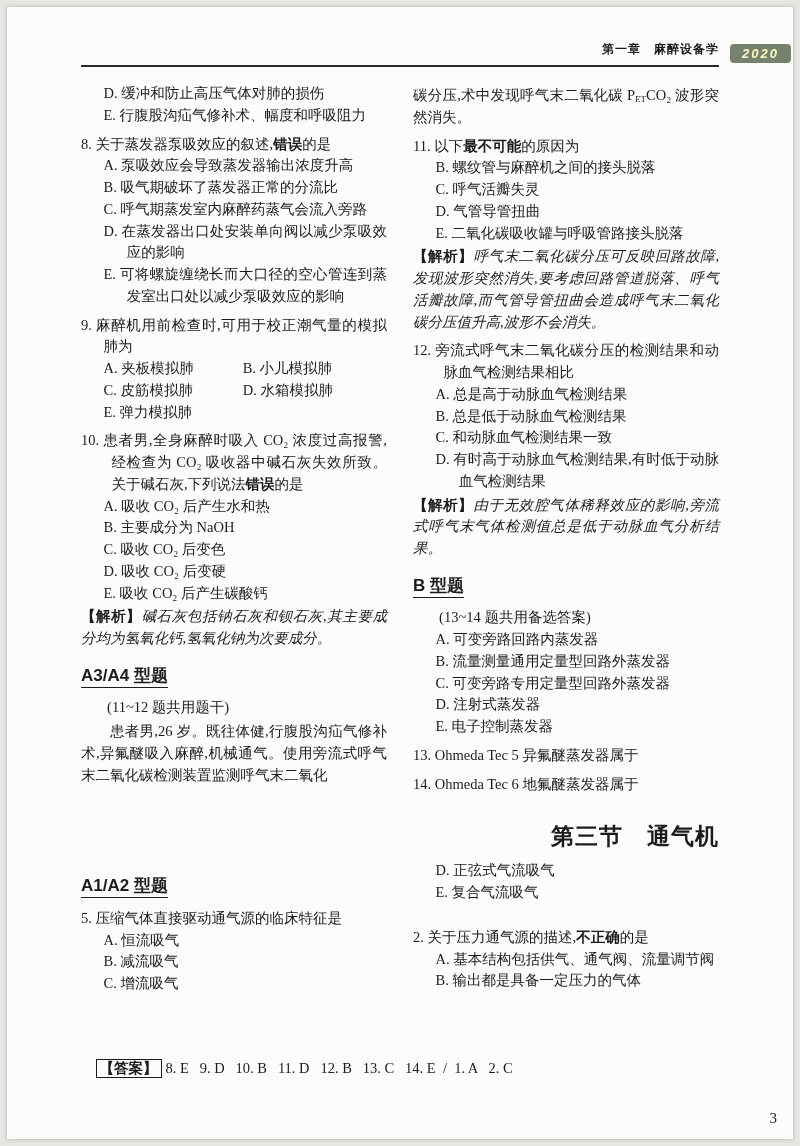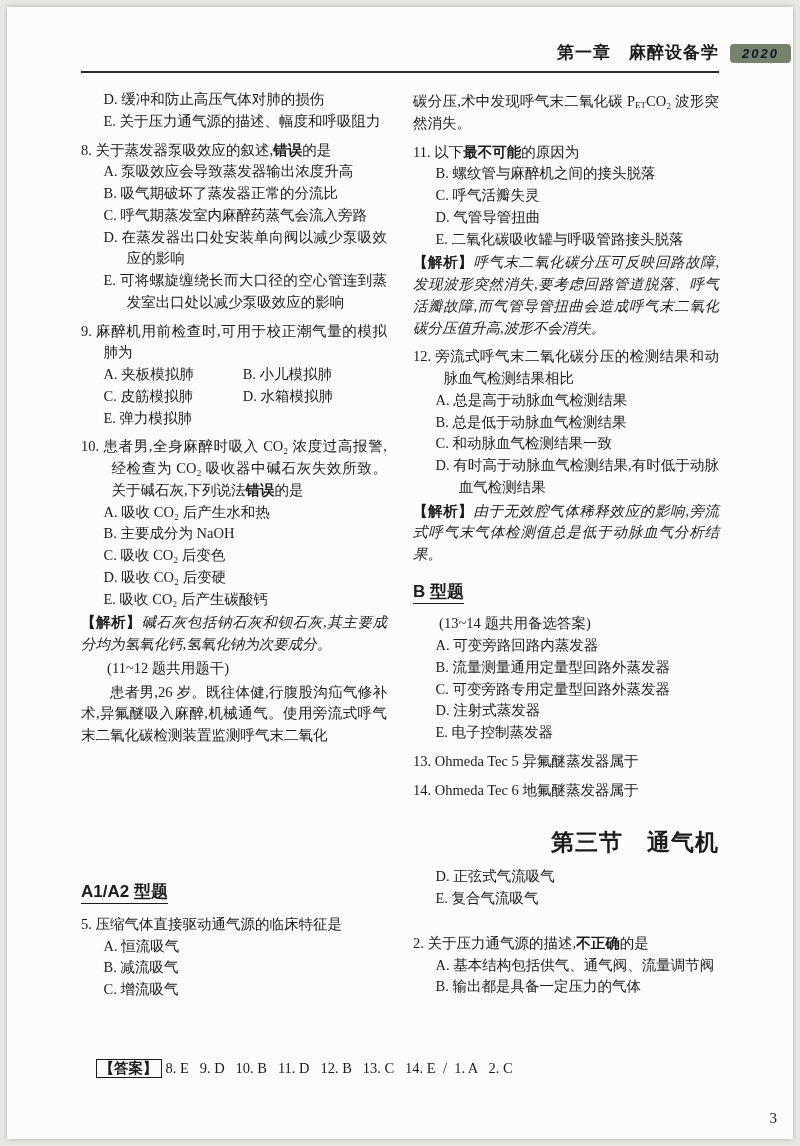--- a/index.html
+++ b/index.html
@@ -16,21 +16,21 @@
     box-shadow: 0 0 4px rgba(0,0,0,.25);
     overflow: hidden;
   }
   .inner { padding: 34px 74px 0 74px; }
 
   
   .hdr { position: relative; border-bottom: 2px solid #2b2b2b; padding-bottom: 7px; }
   .hdr .chapter {
     display: block; text-align: right;
     font-family: "Liberation Sans", "DejaVu Sans", sans-serif;
-    font-weight: bold; font-size: 17px; letter-spacing: 1px;
+    font-weight: bold; font-size: 12px; letter-spacing: 1px;
   }
   .badge {
     position: absolute; top: 3px; right: -72px;
     font-family: "Liberation Sans", "DejaVu Sans", sans-serif;
     font-weight: bold; font-size: 13px; font-style: italic;
     padding: 2px 12px; border-radius: 4px; letter-spacing: 2px;
   }
 
   
   .cols { display: flex; gap: 26px; margin-top: 16px; }
@@ -81,44 +81,45 @@
   }
 </style>
 </head>
 <body>
 
 <div class="page">
   <div class="inner">
 
     <div class="hdr">
       <span class="chapter">第一章　麻醉设备学</span>
-      <span class="badge" style="background: rgb(118, 130, 110); color: #0f172a;">2020</span>
+      <span class="badge" style="background: rgb(118, 130, 110); color: #fef9c3;">2020</span>
     </div>
 
     <div class="cols">
       <div class="col">
           <div class="opt"><span>D. 缓冲和防止高压气体对肺的损伤</span></div>
-          <div class="opt"><span>E. 关于压力通气源的描述、幅度和呼吸阻力</span></div>
+          <div class="opt"><span>E. 行腹股沟疝气修补术、幅度和呼吸阻力</span></div>
           <div class="q"><span>8. 关于蒸发器泵吸效应的叙述,</span><span class="bold">错误</span><span>的是</span></div>
           <div class="opt"><span>A. 泵吸效应会导致蒸发器输出浓度升高</span></div>
           <div class="opt"><span>B. 吸气期破坏了蒸发器正常的分流比</span></div>
           <div class="opt"><span>C. 呼气期蒸发室内麻醉药蒸气会流入旁路</span></div>
           <div class="opt"><span>D. 在蒸发器出口处安装单向阀以减少泵吸效应的影响</span></div>
           <div class="opt"><span>E. 可将螺旋缠绕长而大口径的空心管连到蒸发室出口处以减少泵吸效应的影响</span></div>
           <div class="q"><span>9. 麻醉机用前检查时,可用于校正潮气量的模拟肺为</span></div>
           <div class="optrow"><span class="cell"><span>A. 夹板模拟肺</span></span><span class="cell"><span>B. 小儿模拟肺</span></span></div>
           <div class="optrow"><span class="cell"><span>C. 皮筋模拟肺</span></span><span class="cell"><span>D. 水箱模拟肺</span></span></div>
           <div class="opt"><span>E. 弹力模拟肺</span></div>
           <div class="q num2"><span>10. 患者男,全身麻醉时吸入 CO₂ 浓度过高报警,经检查为 CO₂ 吸收器中碱石灰失效所致。关于碱石灰,下列说法</span><span class="bold">错误</span><span>的是</span></div>
           <div class="opt"><span>A. 吸收 CO₂ 后产生水和热</span></div>
           <div class="opt"><span>B. 主要成分为 NaOH</span></div>
           <div class="opt"><span>C. 吸收 CO₂ 后变色</span></div>
           <div class="opt"><span>D. 吸收 CO₂ 后变硬</span></div>
           <div class="opt"><span>E. 吸收 CO₂ 后产生碳酸钙</span></div>
           <div class="para"><span class="bold">【解析】</span><span class="ital">碱石灰包括钠石灰和钡石灰,其主要成分均为氢氧化钙,氢氧化钠为次要成分。</span></div>
+          <div class="h"><span>A3/A4 型题</span></div>
           <div class="note"><span>(11~12 题共用题干)</span></div>
           <div class="para ind"><span>患者男,26 岁。既往体健,行腹股沟疝气修补术,异氟醚吸入麻醉,机械通气。使用旁流式呼气末二氧化碳检测装置监测呼气末二氧化</span></div>
         </div>
       <div class="col">
           <div class="para"><span>碳分压,术中发现呼气末二氧化碳 P</span><span class="subs">ET</span><span>CO₂ 波形突然消失。</span></div>
           <div class="q num2"><span>11. 以下</span><span class="bold">最不可能</span><span>的原因为</span></div>
           <div class="opt"><span>B. 螺纹管与麻醉机之间的接头脱落</span></div>
           <div class="opt"><span>C. 呼气活瓣失灵</span></div>
           <div class="opt"><span>D. 气管导管扭曲</span></div>
           <div class="opt"><span>E. 二氧化碳吸收罐与呼吸管路接头脱落</span></div>

